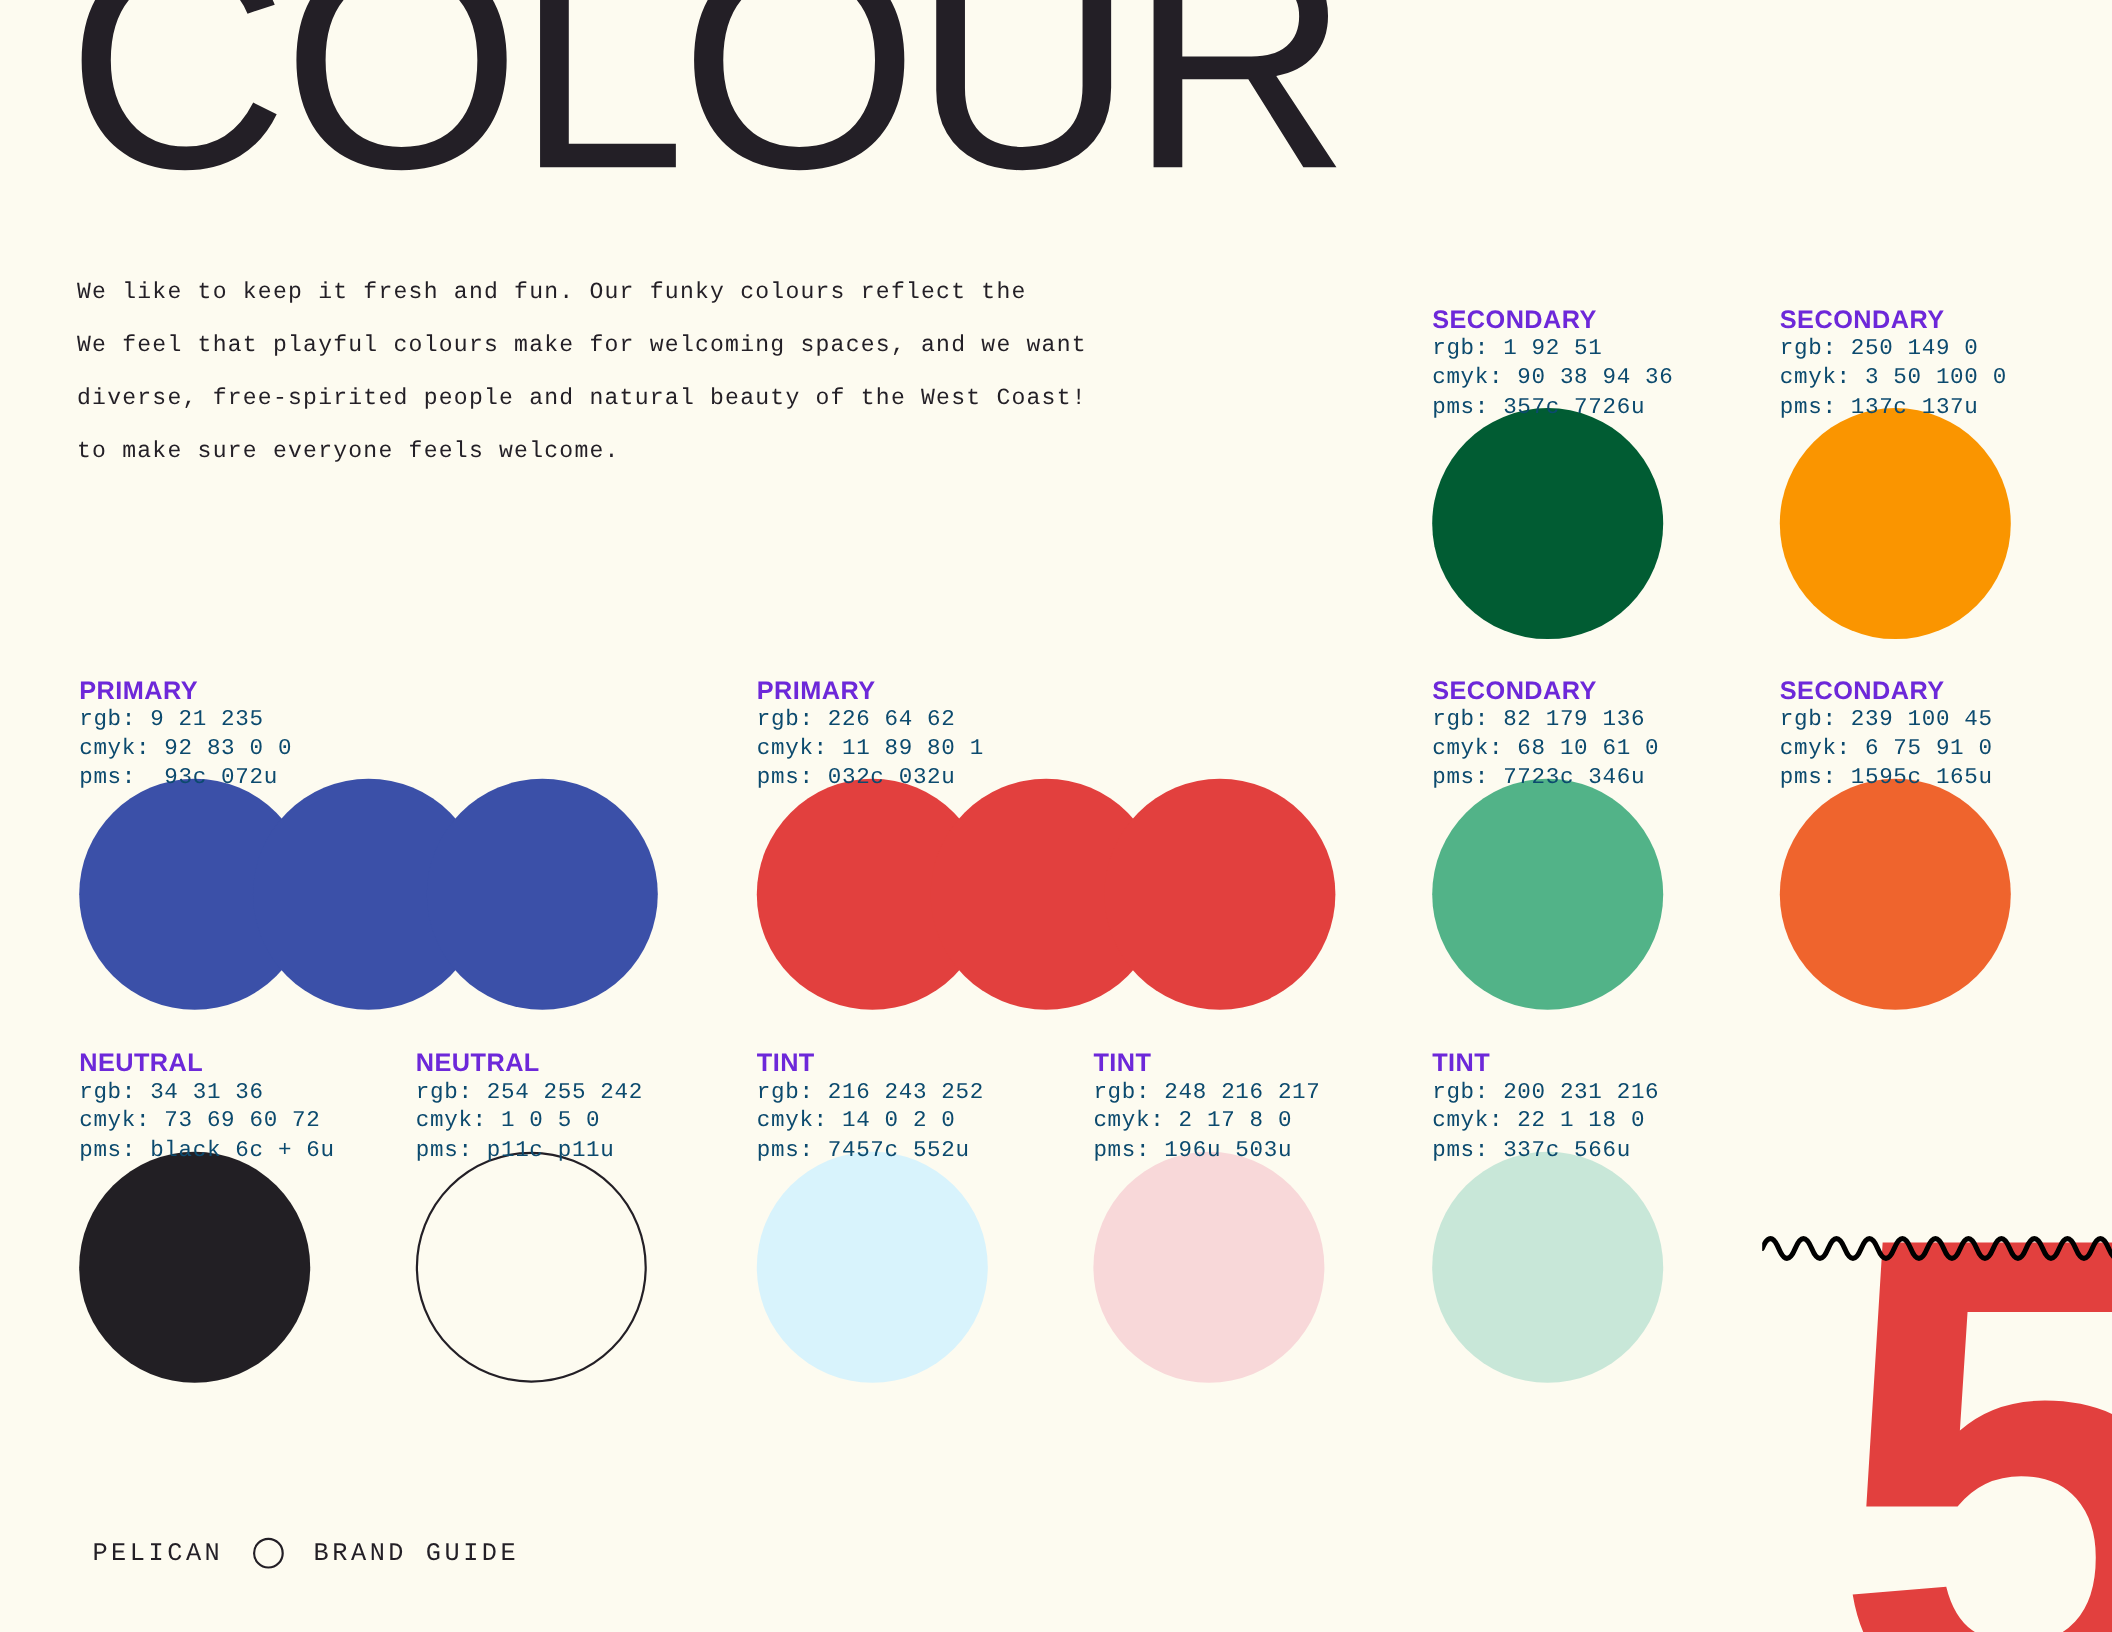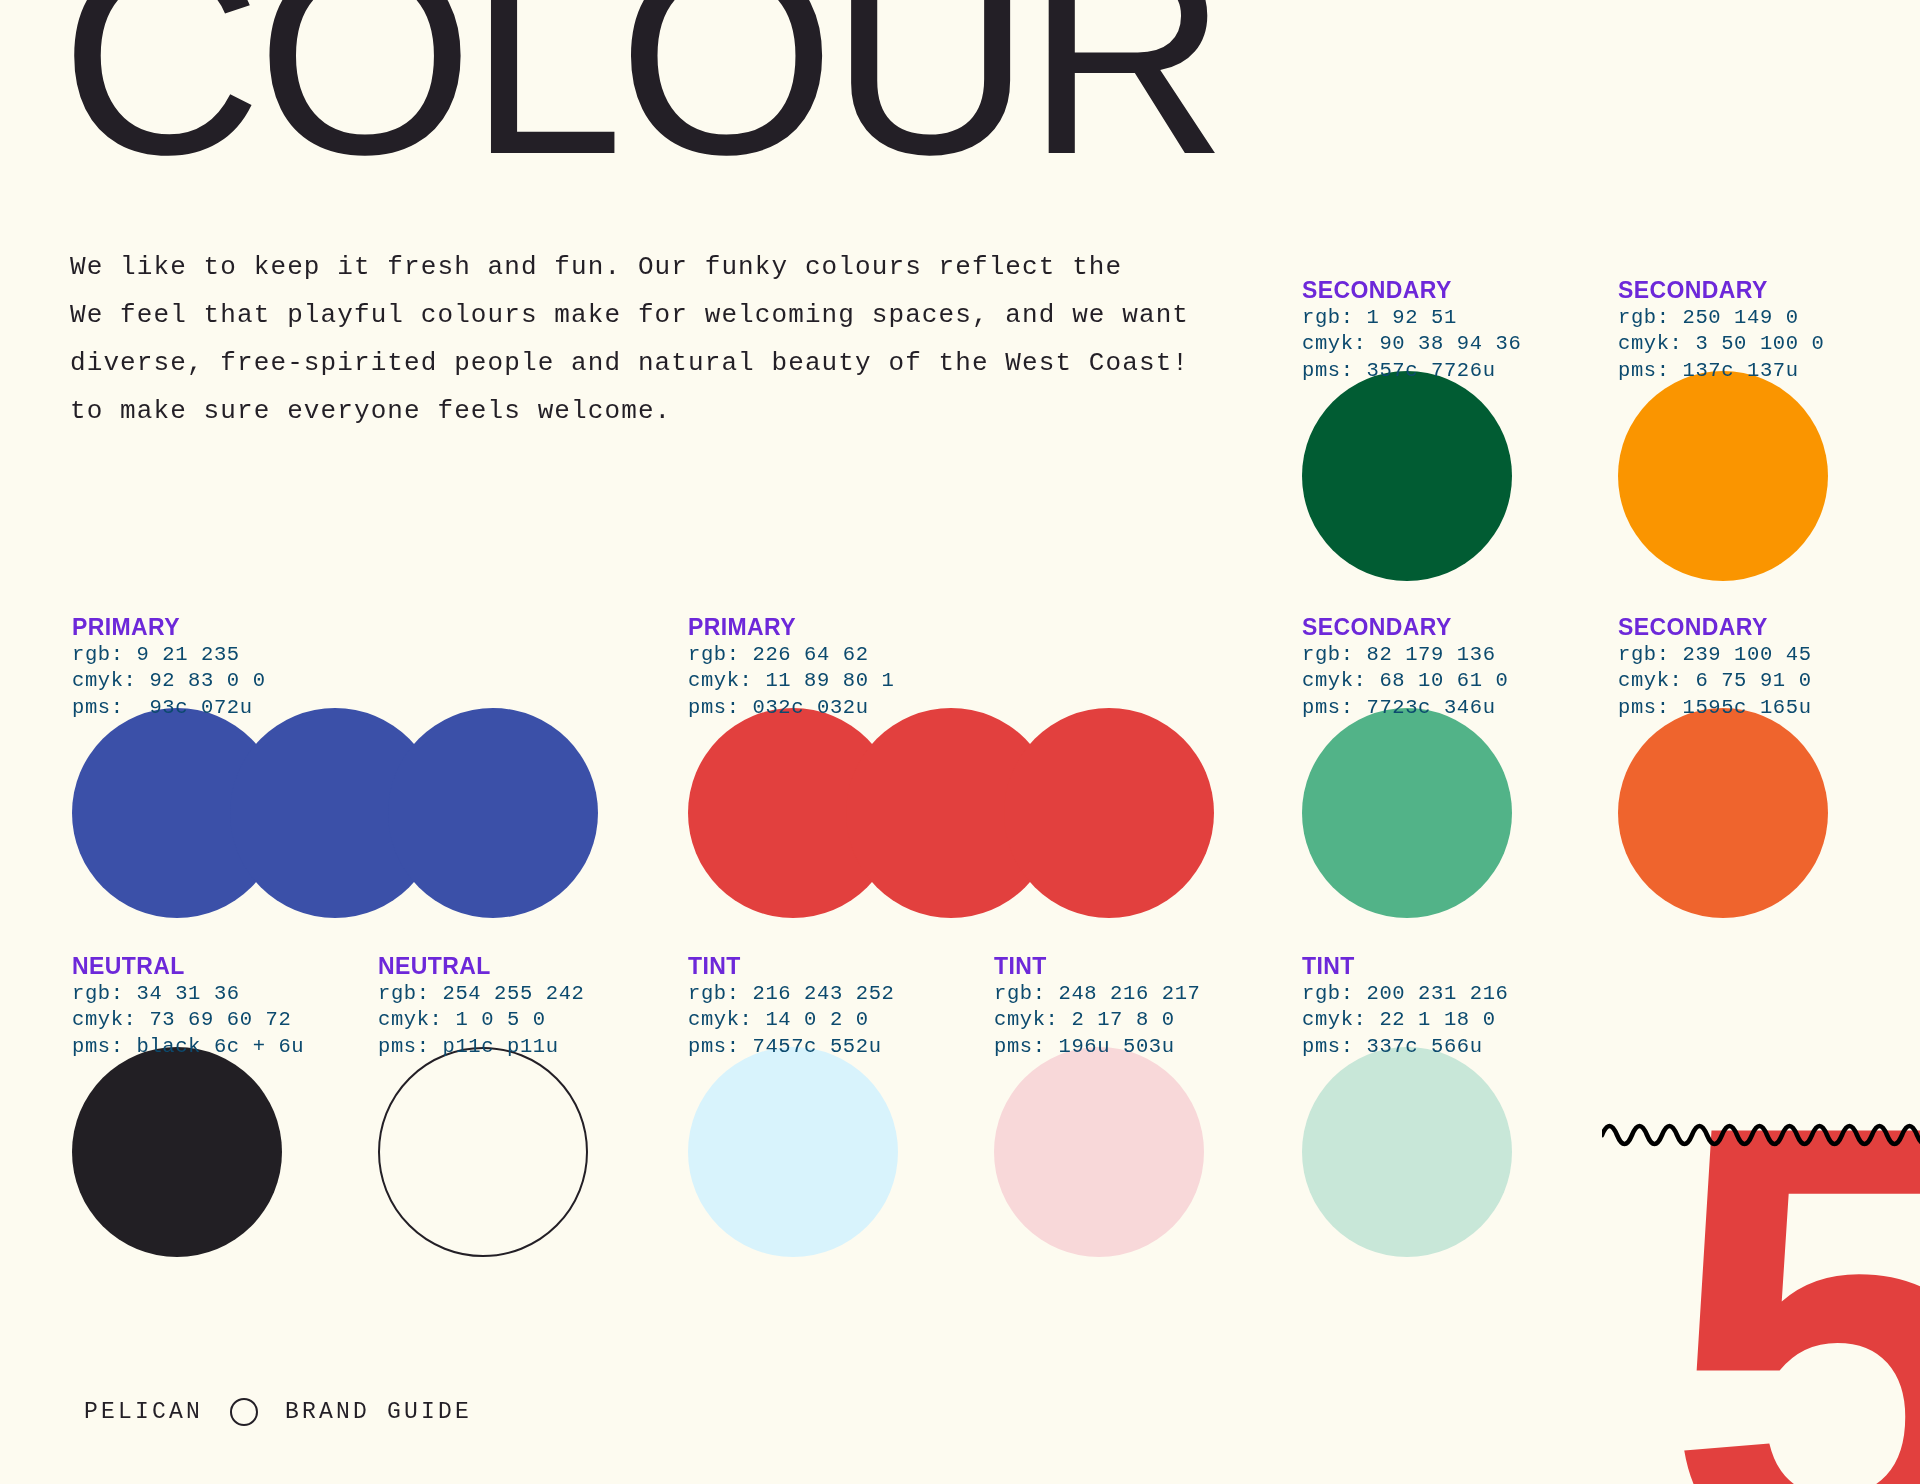--- a/index.html
+++ b/index.html
@@ -27,21 +27,21 @@
     white-space:nowrap;
   }
 
   
   .intro {
     position:absolute;
     left:70px;
     top:243px;
     width:1010px;
     font-family:"Liberation Mono", monospace;
-    font-size:26px;
+    font-size:21px;
     line-height:48px;
     letter-spacing:1.1px;
     color:#231F26;
   }
   .intro div { white-space:nowrap; }
 
   
   .swatch-group { position:absolute; }
   .swatch-meta { position:relative; z-index:3; }
   .swatch-cat {

